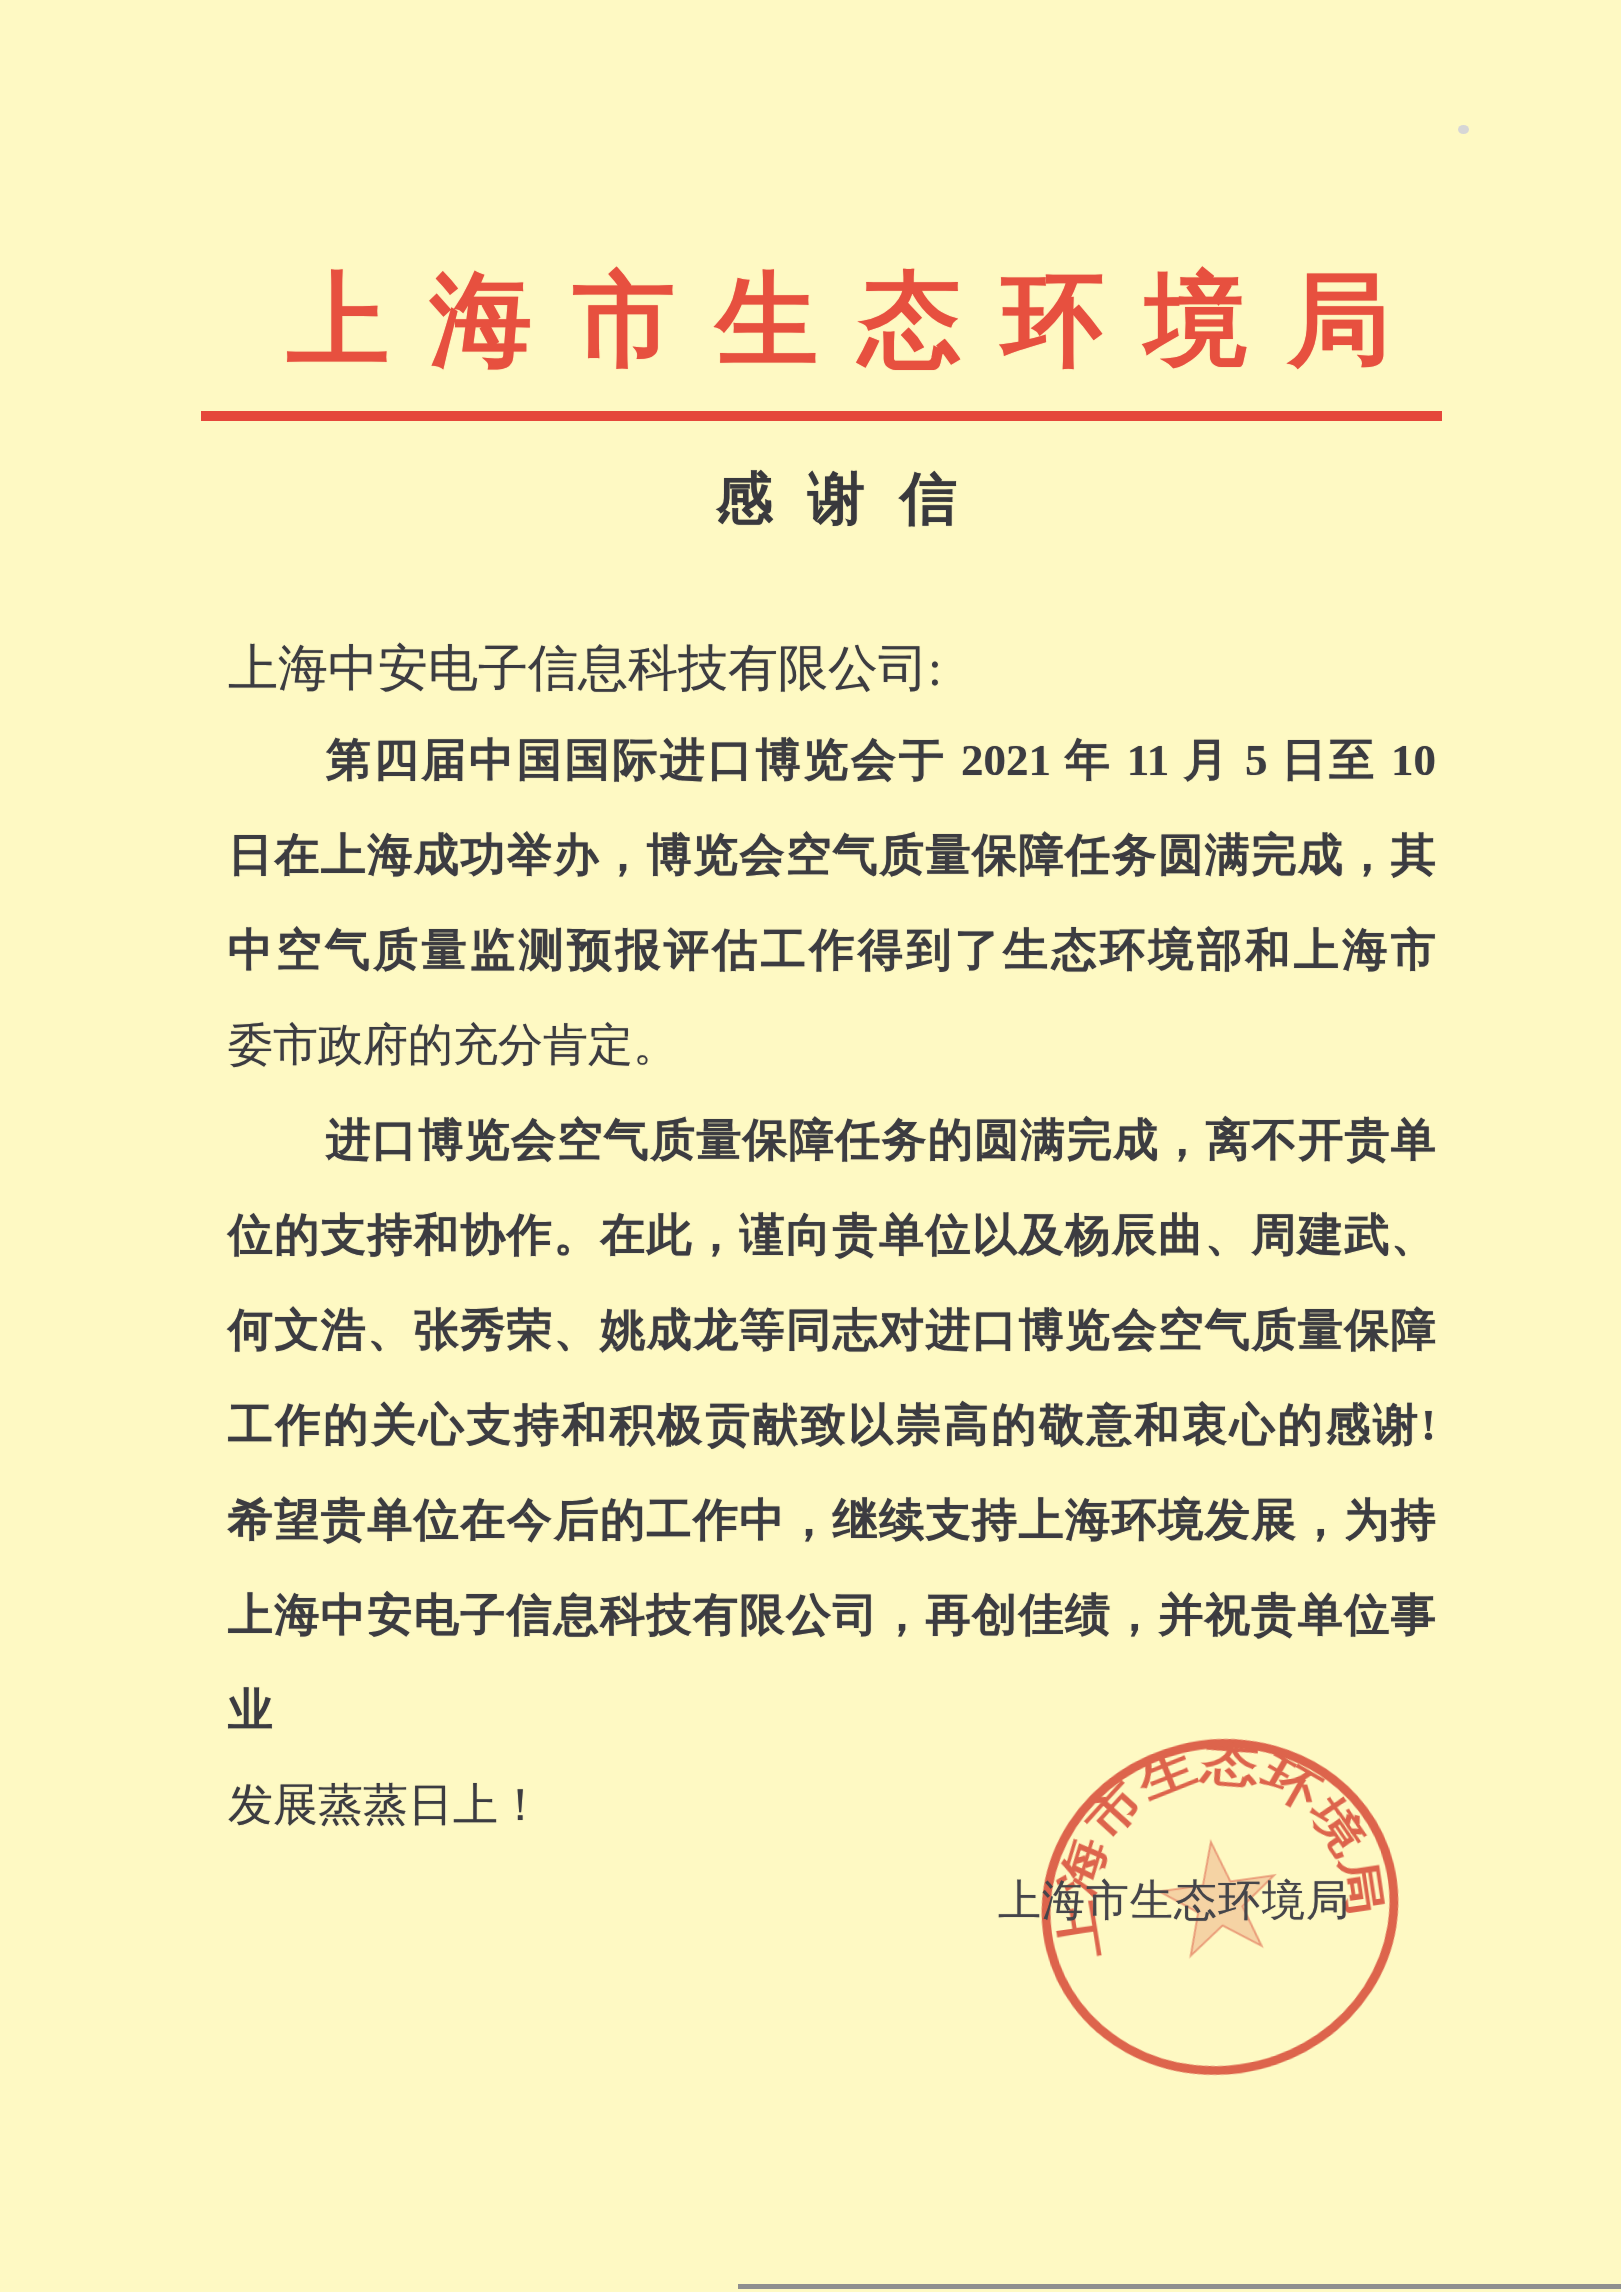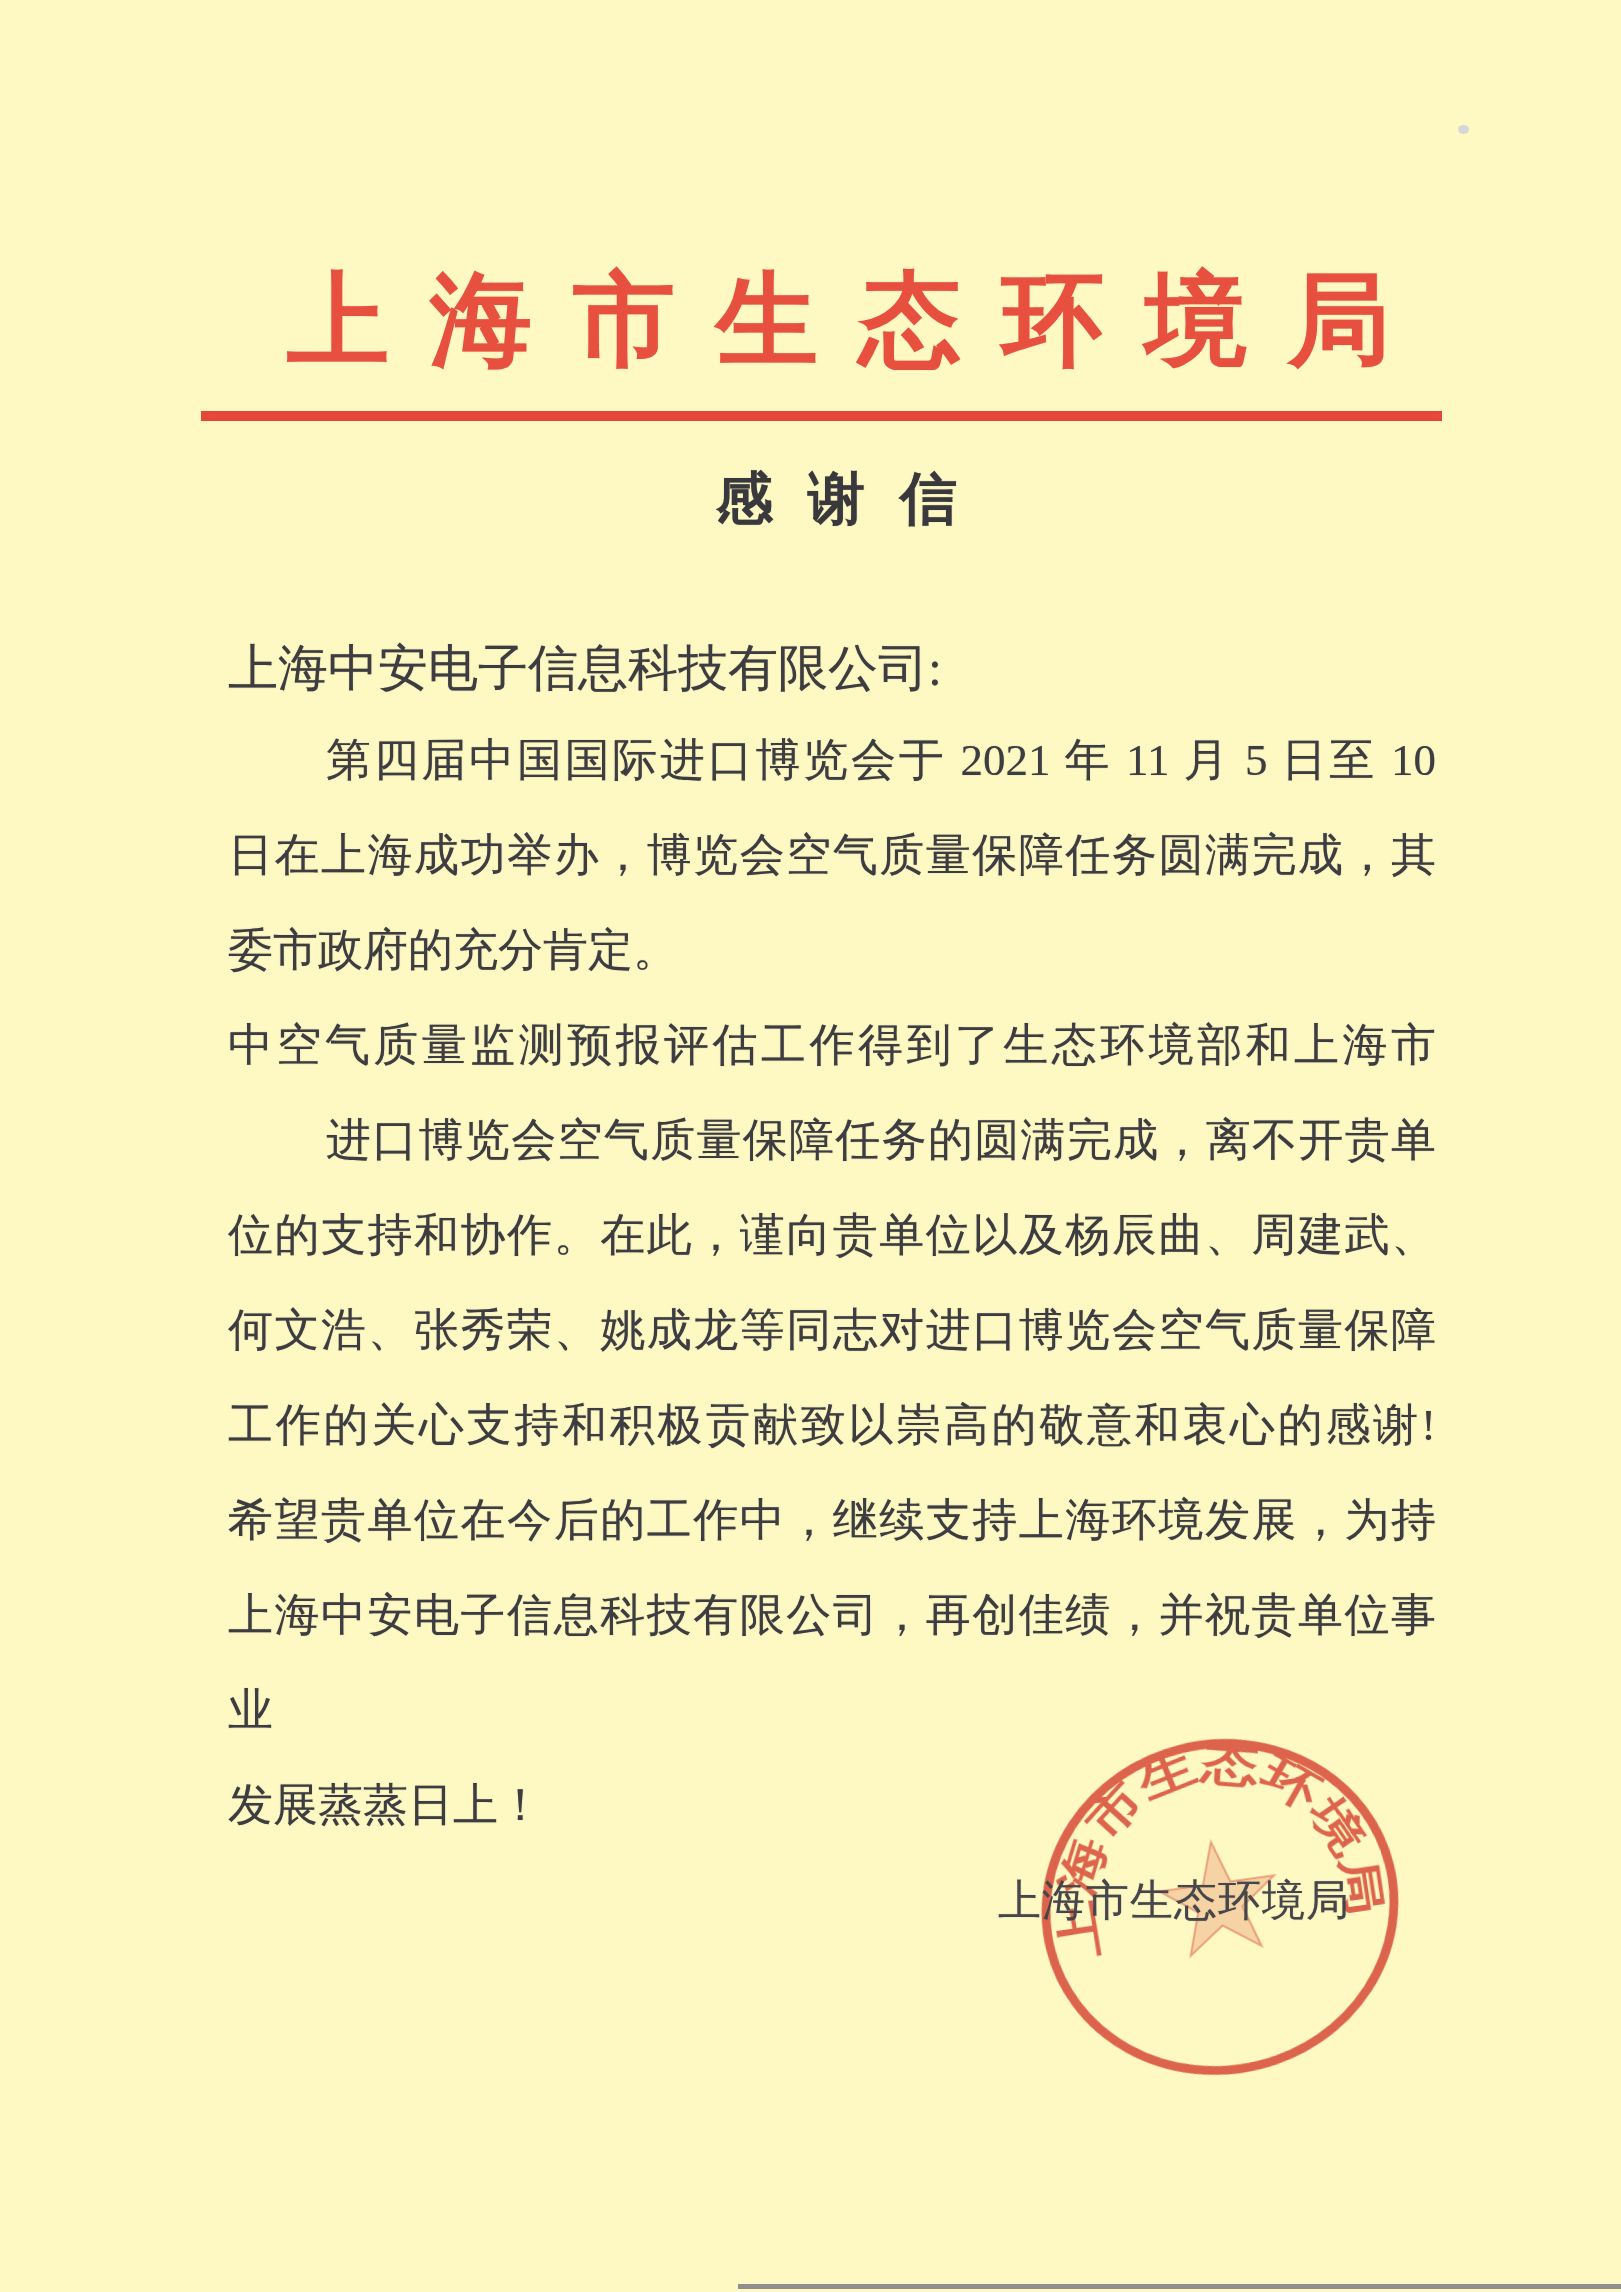--- a/index.html
+++ b/index.html
@@ -56,20 +56,21 @@
     line-height:95px;
     color:#3c3c41;
     text-shadow:0 0 1px rgba(60,60,66,.5);
   }
   .ln{white-space:nowrap;}
   .ln.just{
     white-space:normal;
     text-align:justify;
     text-align-last:justify;
     text-justify:inter-character;
+    font-weight:bold;
   }
   .ln.ind{text-indent:98px;}
   
   .signature{
     position:absolute;
     right:271px;top:1872px;
     font-size:43px;
     letter-spacing:1px;
     color:#45454a;
     text-shadow:0 0 1px rgba(66,66,72,.5);
@@ -130,22 +131,22 @@
   <div class="org-header">上海市生态环境局</div>
   <div class="red-rule"></div>
 
   <div class="letter-title">感谢信</div>
 
   <div class="salutation">上海中安电子信息科技有限公司:</div>
 
   <div class="body-block">
     <div class="ln ind just">第四届中国国际进口博览会于 2021 年 11 月 5 日至 10</div>
     <div class="ln just">日在上海成功举办，博览会空气质量保障任务圆满完成，其</div>
+    <div class="ln just">中空气质量监测预报评估工作得到了生态环境部和上海市</div>
     <div class="ln">委市政府的充分肯定。</div>
-    <div class="ln just">中空气质量监测预报评估工作得到了生态环境部和上海市</div>
     <div class="ln ind just">进口博览会空气质量保障任务的圆满完成，离不开贵单</div>
     <div class="ln just">位的支持和协作。在此，谨向贵单位以及杨辰曲、周建武、</div>
     <div class="ln just">何文浩、张秀荣、姚成龙等同志对进口博览会空气质量保障</div>
     <div class="ln just">工作的关心支持和积极贡献致以崇高的敬意和衷心的感谢!</div>
     <div class="ln just">希望贵单位在今后的工作中，继续支持上海环境发展，为持</div>
     <div class="ln just">上海中安电子信息科技有限公司，再创佳绩，并祝贵单位事业</div>
     <div class="ln">发展蒸蒸日上！</div>
   </div>
 
   <svg class="seal" viewBox="0 0 420 420" xmlns="http://www.w3.org/2000/svg">

